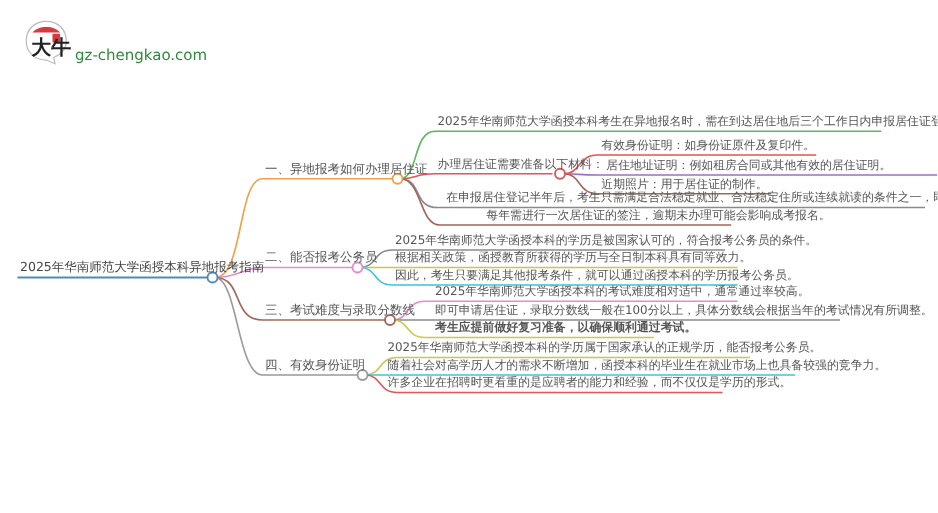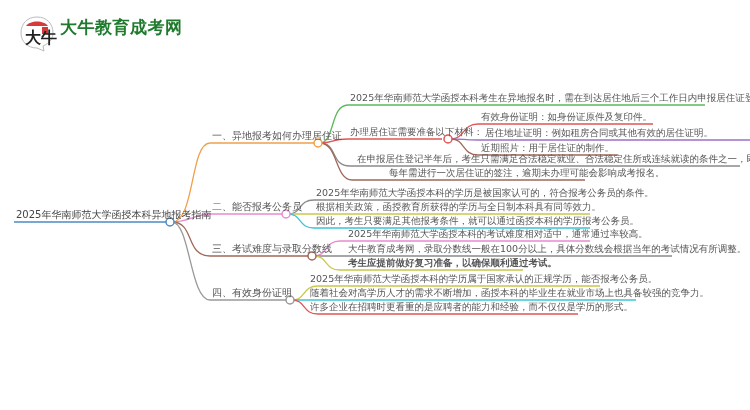--- a/index.html
+++ b/index.html
@@ -19,21 +19,21 @@
 </head>
 <body>
 
 <div class="logo">
   <svg class="logo-badge" viewBox="0 0 38 38" width="38" height="38">
     <path d="M19 3 C9 3 3 10 3 19 C3 28 10 34 19 34 L26 37 L25 32 C32 29 35 24 35 19 C35 10 29 3 19 3 Z" fill="#ffffff" stroke="#bbbbbb" stroke-width="1"></path>
     <path d="M8 12 C12 6 26 6 30 12 Z" fill="#d63a3a"></path>
     <rect x="24" y="13" width="6" height="7" fill="#d63a3a"></rect>
   </svg>
   <span style="position:absolute;left:7px;top:14px;font-size:16px;font-weight:bold;color:#222;">大牛</span>
-  <span class="logo-title">大牛教育成考网</span>
+  <span class="logo-url">gz-chengkao.com</span>
 </div>
 
 <svg class="map" width="750" height="410" viewBox="0 0 750 410">
   <g fill="none" stroke-width="1.3">
 
     <line x1="14" y1="222" x2="169" y2="222" stroke="#4a8bc2" stroke-width="1.6"></line>
 
     <path d="M172 222 C195 222 190 143 210 143 L316 143" stroke="#f0a04b"></path>
     <path d="M172 222 C190 222 195 214 210 214 L284 214" stroke="#e88ad0"></path>
     <path d="M172 222 C195 222 185 256 210 256 L310 256" stroke="#a0685a"></path>
@@ -80,19 +80,19 @@
 <div class="lbl" style="left:357px;top:153px;">在申报居住登记半年后，考生只需满足合法稳定就业、合法稳定住所或连续就读的条件之一，即可申请居住证。</div>
 <div class="lbl" style="left:357px;top:167px;margin-left:32px;">每年需进行一次居住证的签注，逾期未办理可能会影响成考报名。</div>
 
 <div class="lbl branch-lbl" style="left:212px;top:201px;">二、能否报考公务员</div>
 <div class="lbl" style="left:316px;top:187px;">2025年华南师范大学函授本科的学历是被国家认可的，符合报考公务员的条件。</div>
 <div class="lbl" style="left:316px;top:201px;">根据相关政策，函授教育所获得的学历与全日制本科具有同等效力。</div>
 <div class="lbl" style="left:316px;top:215px;">因此，考生只要满足其他报考条件，就可以通过函授本科的学历报考公务员。</div>
 
 <div class="lbl branch-lbl" style="left:212px;top:243px;">三、考试难度与录取分数线</div>
 <div class="lbl" style="left:348px;top:228px;">2025年华南师范大学函授本科的考试难度相对适中，通常通过率较高。</div>
-<div class="lbl" style="left:348px;top:243px;">大牛教育成考网，录取分数线一般在100分以上，具体分数线会根据当年的考试情况有所调整。</div>
+<div class="lbl" style="left:348px;top:243px;">即可申请居住证，录取分数线一般在100分以上，具体分数线会根据当年的考试情况有所调整。</div>
 <div class="lbl" style="left:348px;top:257px;font-weight:bold;">考生应提前做好复习准备，以确保顺利通过考试。</div>
 
 <div class="lbl branch-lbl" style="left:212px;top:287px;">四、有效身份证明</div>
 <div class="lbl" style="left:310px;top:273px;">2025年华南师范大学函授本科的学历属于国家承认的正规学历，能否报考公务员。</div>
 <div class="lbl" style="left:310px;top:287px;">随着社会对高学历人才的需求不断增加，函授本科的毕业生在就业市场上也具备较强的竞争力。</div>
 <div class="lbl" style="left:310px;top:301px;">许多企业在招聘时更看重的是应聘者的能力和经验，而不仅仅是学历的形式。</div>
 
 </body></html>

